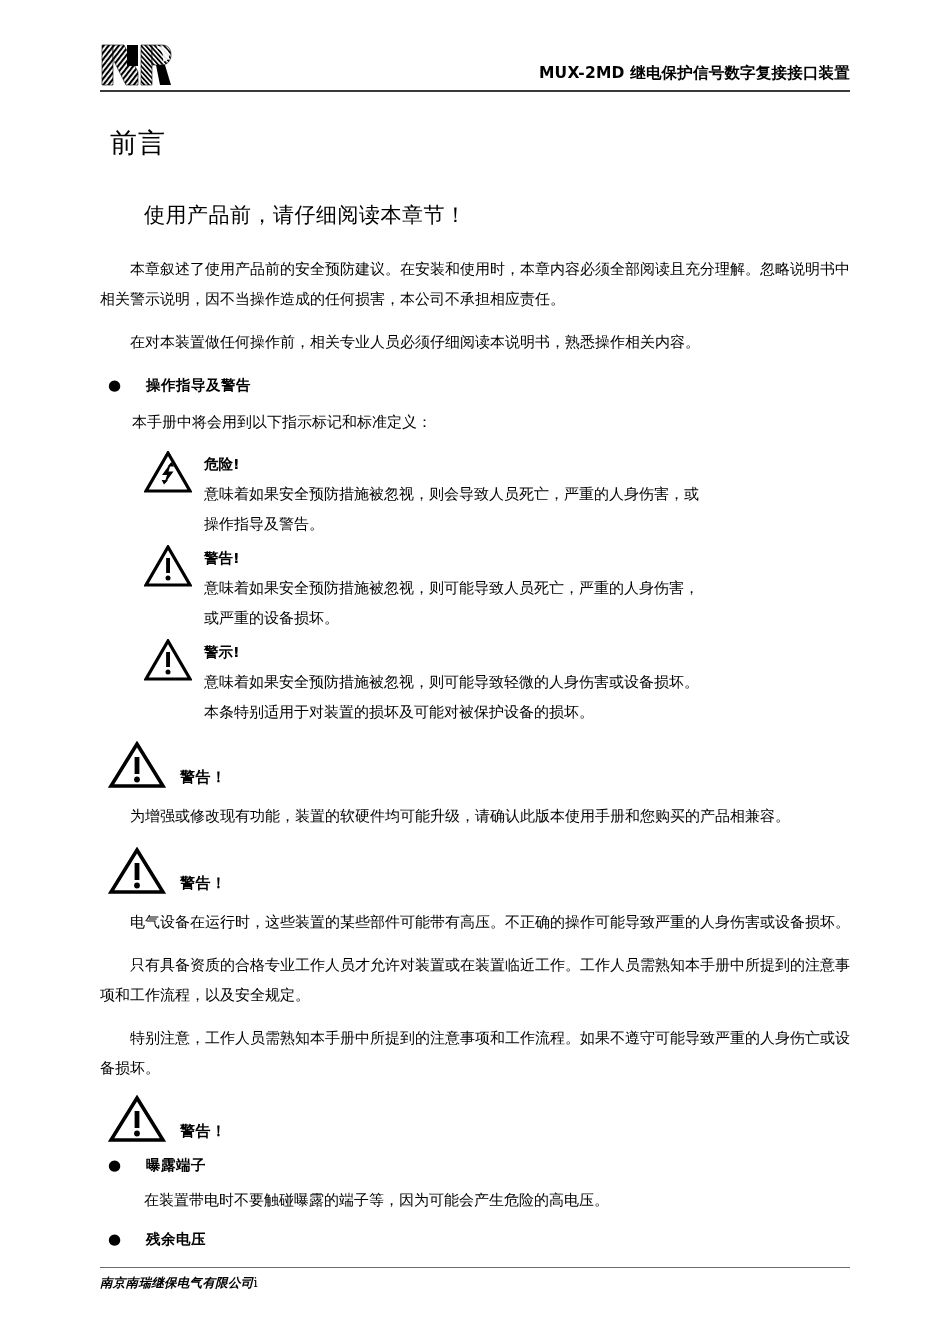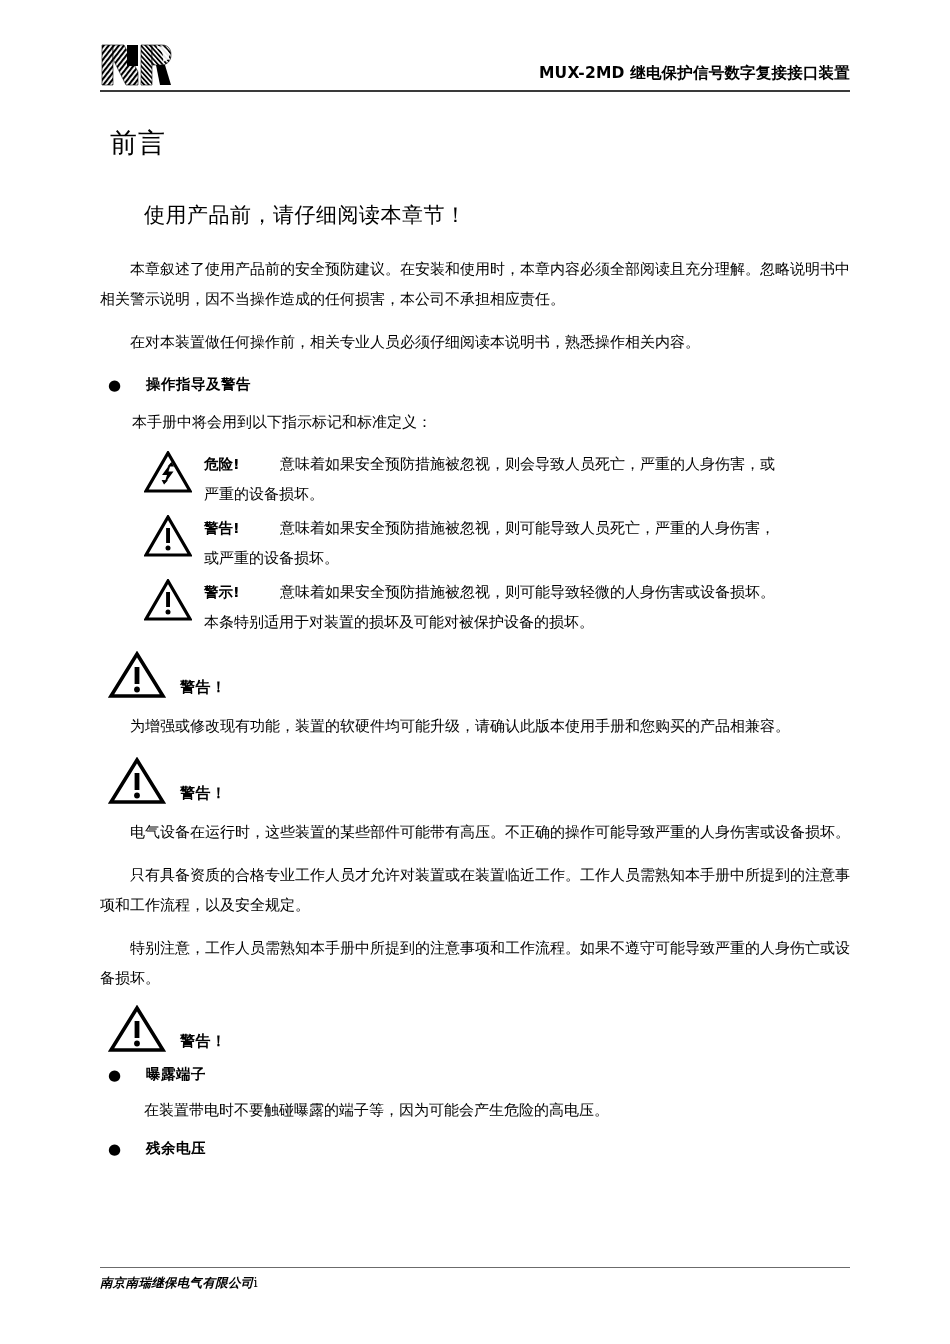--- a/index.html
+++ b/index.html
@@ -85,21 +85,21 @@
   }
   .bullet-dot {
     width: 20px;
     flex: 0 0 auto;
     font-size: 15px;
     line-height: 24px;
     text-align: left;
     font-family: "DejaVu Sans", "Liberation Sans", sans-serif;
   }
   .bullet-label {
-    font-family: Liberation Mono, monospace;
+    font-family: Liberation Serif, serif;
     font-weight: bold;
     font-size: 14.5px;
     line-height: 24px;
     margin-left: 18px;
     letter-spacing: 0.5px;
   }
 
   
   .def-block {
     margin: 14px 0 0 44px;
@@ -129,20 +129,21 @@
     vertical-align: top;
     line-height: 30px;
   }
   .def-text {
     font-size: 15px;
     line-height: 30px;
   }
   .def-first-line {
     display: flex;
     align-items: flex-start;
+    flex-direction: column;
   }
   .def-first-line .def-text {
     flex: 1 1 auto;
     text-align: justify;
   }
   .def-cont {
     font-size: 15px;
     line-height: 30px;
     margin-left: 0;
   }
@@ -245,21 +246,21 @@
           <path d="M27.5,11 L18,24 L23,24 L20,33.5 L29.5,20.5 L24.5,20.5 Z" fill="#000000"></path>
           <polygon points="27.5,11 30,15.5 23.5,15.5" fill="#000000"></polygon>
           <polygon points="20,33.5 17.6,29 24,29.3" fill="#000000"></polygon>
         </svg>
       </div>
       <div class="def-body">
         <div class="def-first-line">
           <span class="def-term">危险!</span>
           <span class="def-text">意味着如果安全预防措施被忽视，则会导致人员死亡，严重的人身伤害，或</span>
         </div>
-        <div class="def-cont">严重的设备损坏。</div>
+        <div class="def-cont">操作指导及警告。</div>
       </div>
     </div>
   </div>
 
   <div class="def-block" style="margin-top:4px;">
     <div class="def-row">
       <div class="def-icon">
         <svg width="48" height="42" viewBox="0 0 48 42" xmlns="http://www.w3.org/2000/svg">
           <polygon points="24,2 46,40 2,40" fill="none" stroke="#000000" stroke-width="3.2" stroke-linejoin="miter"></polygon>
           <rect x="22.1" y="13" width="3.9" height="15" fill="#000000"></rect>

